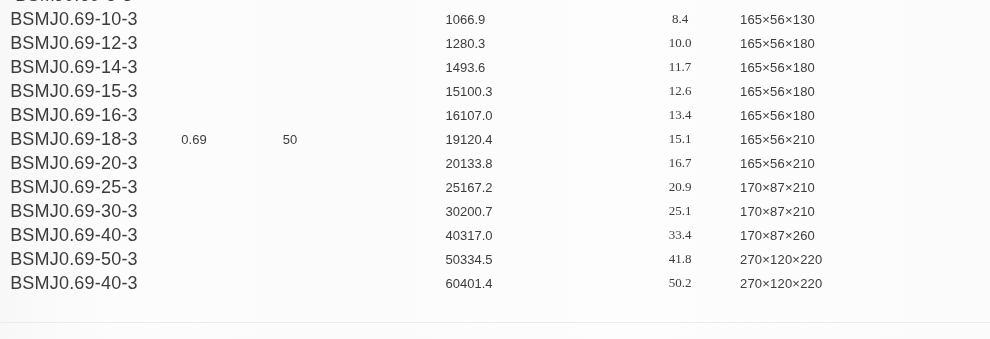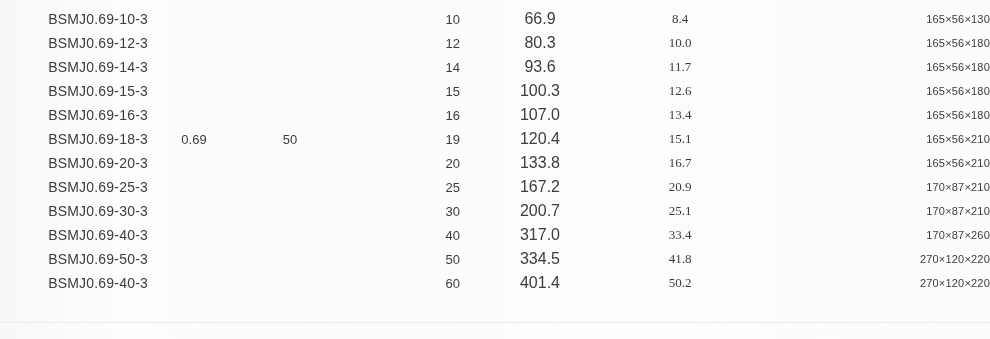--- a/index.html
+++ b/index.html
@@ -59,27 +59,27 @@
   table.spec td {
     height: 24px;
     padding: 0;
     border: 0;
     vertical-align: middle;
     color: #3c3c3c;
     background: transparent;
   }
 
   
-  td.c-model   { width: 148px; text-align: right;   padding-left: 8px;  font-size: 14px; letter-spacing: 0.2px; }
+  td.c-model   { width: 148px; text-align: center;   padding-left: 8px;  font-size: 18px; letter-spacing: 0.2px; }
   td.c-voltage { width: 92px;  text-align: center;  font-size: 13px; border-left: 1px solid #f0f0f0; }
   td.c-freq    { width: 100px; text-align: center;  font-size: 13px; border-left: 1px solid #f0f0f0; }
   td.c-power   { width: 120px; text-align: right;  font-size: 13px; border-left: 1px solid #f2f2f2; }
-  td.c-cap     { width: 160px; text-align: center;  font-size: 16px; }
+  td.c-cap     { width: 160px;  font-size: 13px; }
   td.c-current { width: 120px; text-align: center;  font-size: 13px; font-family: Liberation Serif, serif; }
-  td.c-dims    { width: 250px; text-align: right;  font-size: 11px; letter-spacing: 0.2px; }
+  td.c-dims    { width: 250px; text-align: left;  font-size: 13px; letter-spacing: 0.2px; }
 
   
   td.span-cell {
     color: #3c3c3c;
     font-size: 13px;
   }
 
   
   .bottom-rule {
     position: absolute;

